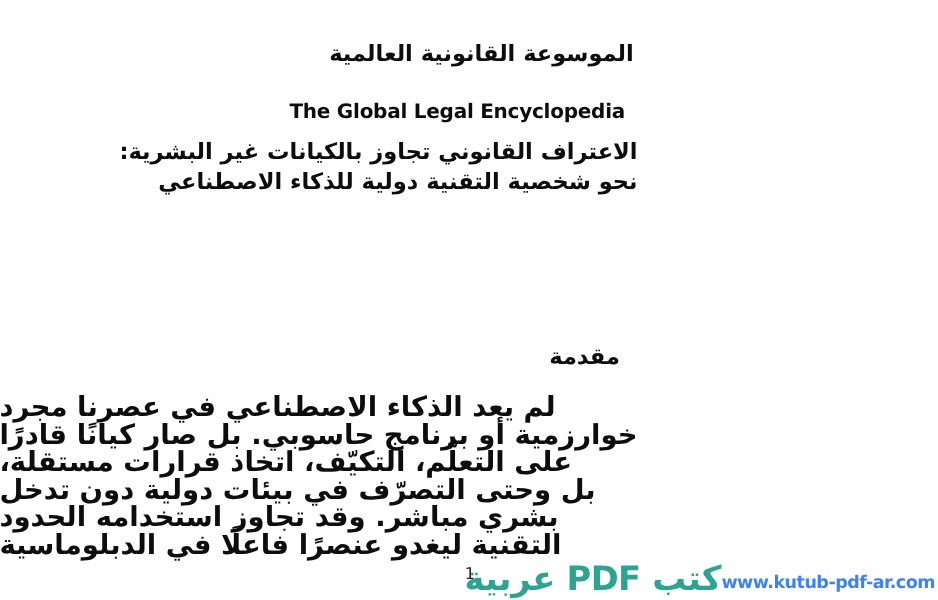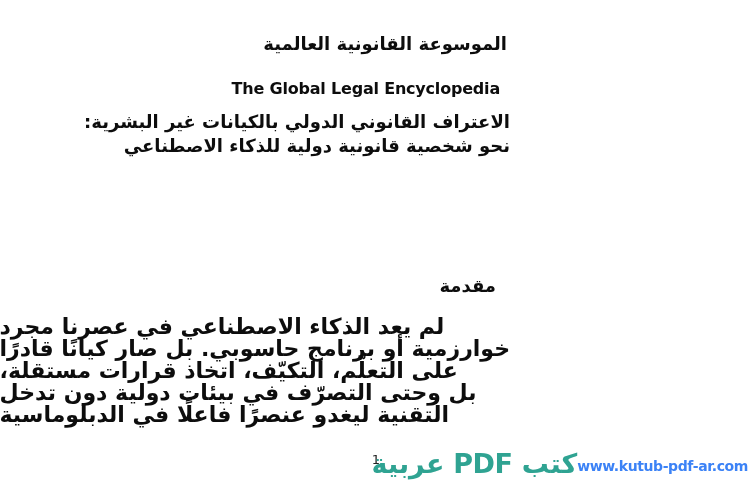--- a/index.html
+++ b/index.html
@@ -112,32 +112,33 @@
 </head>
 <body>
 
 <div class="page">
 
   <h1 class="title-ar">الموسوعة القانونية العالمية</h1>
 
   <div class="title-en">The Global Legal Encyclopedia</div>
 
   <div class="subtitle">
-      <div>الاعتراف القانوني الدولي بالكيانات غير البشرية:</div>
-      <div>نحو شخصية قانونية دولية للذكاء الاصطناعي</div>
+      <div>الاعتراف القانوني تجاوز بالكيانات غير البشرية:</div>
+      <div>نحو شخصية التقنية دولية للذكاء الاصطناعي</div>
     </div>
 
 
   <div class="heading">مقدمة</div>
 
   <div class="paragraph">
       <div>لم يعد الذكاء الاصطناعي في عصرنا مجرد</div>
       <div>خوارزمية أو برنامج حاسوبي. بل صار كيانًا قادرًا</div>
       <div>على التعلّم، التكيّف، اتخاذ قرارات مستقلة،</div>
       <div>بل وحتى التصرّف في بيئات دولية دون تدخل</div>
+      <div>بشري مباشر. وقد تجاوز استخدامه الحدود</div>
       <div>التقنية ليغدو عنصرًا فاعلًا في الدبلوماسية</div>
     </div>
 
   <div class="pagenum">1</div>
 
   <div class="watermark">
     <div class="wm-brand" style="color: rgb(47, 163, 146);">كتب PDF عربية</div>
     <div class="wm-url" style="color: #3b82f6;">www.kutub-pdf-ar.com</div>
   </div>
 

